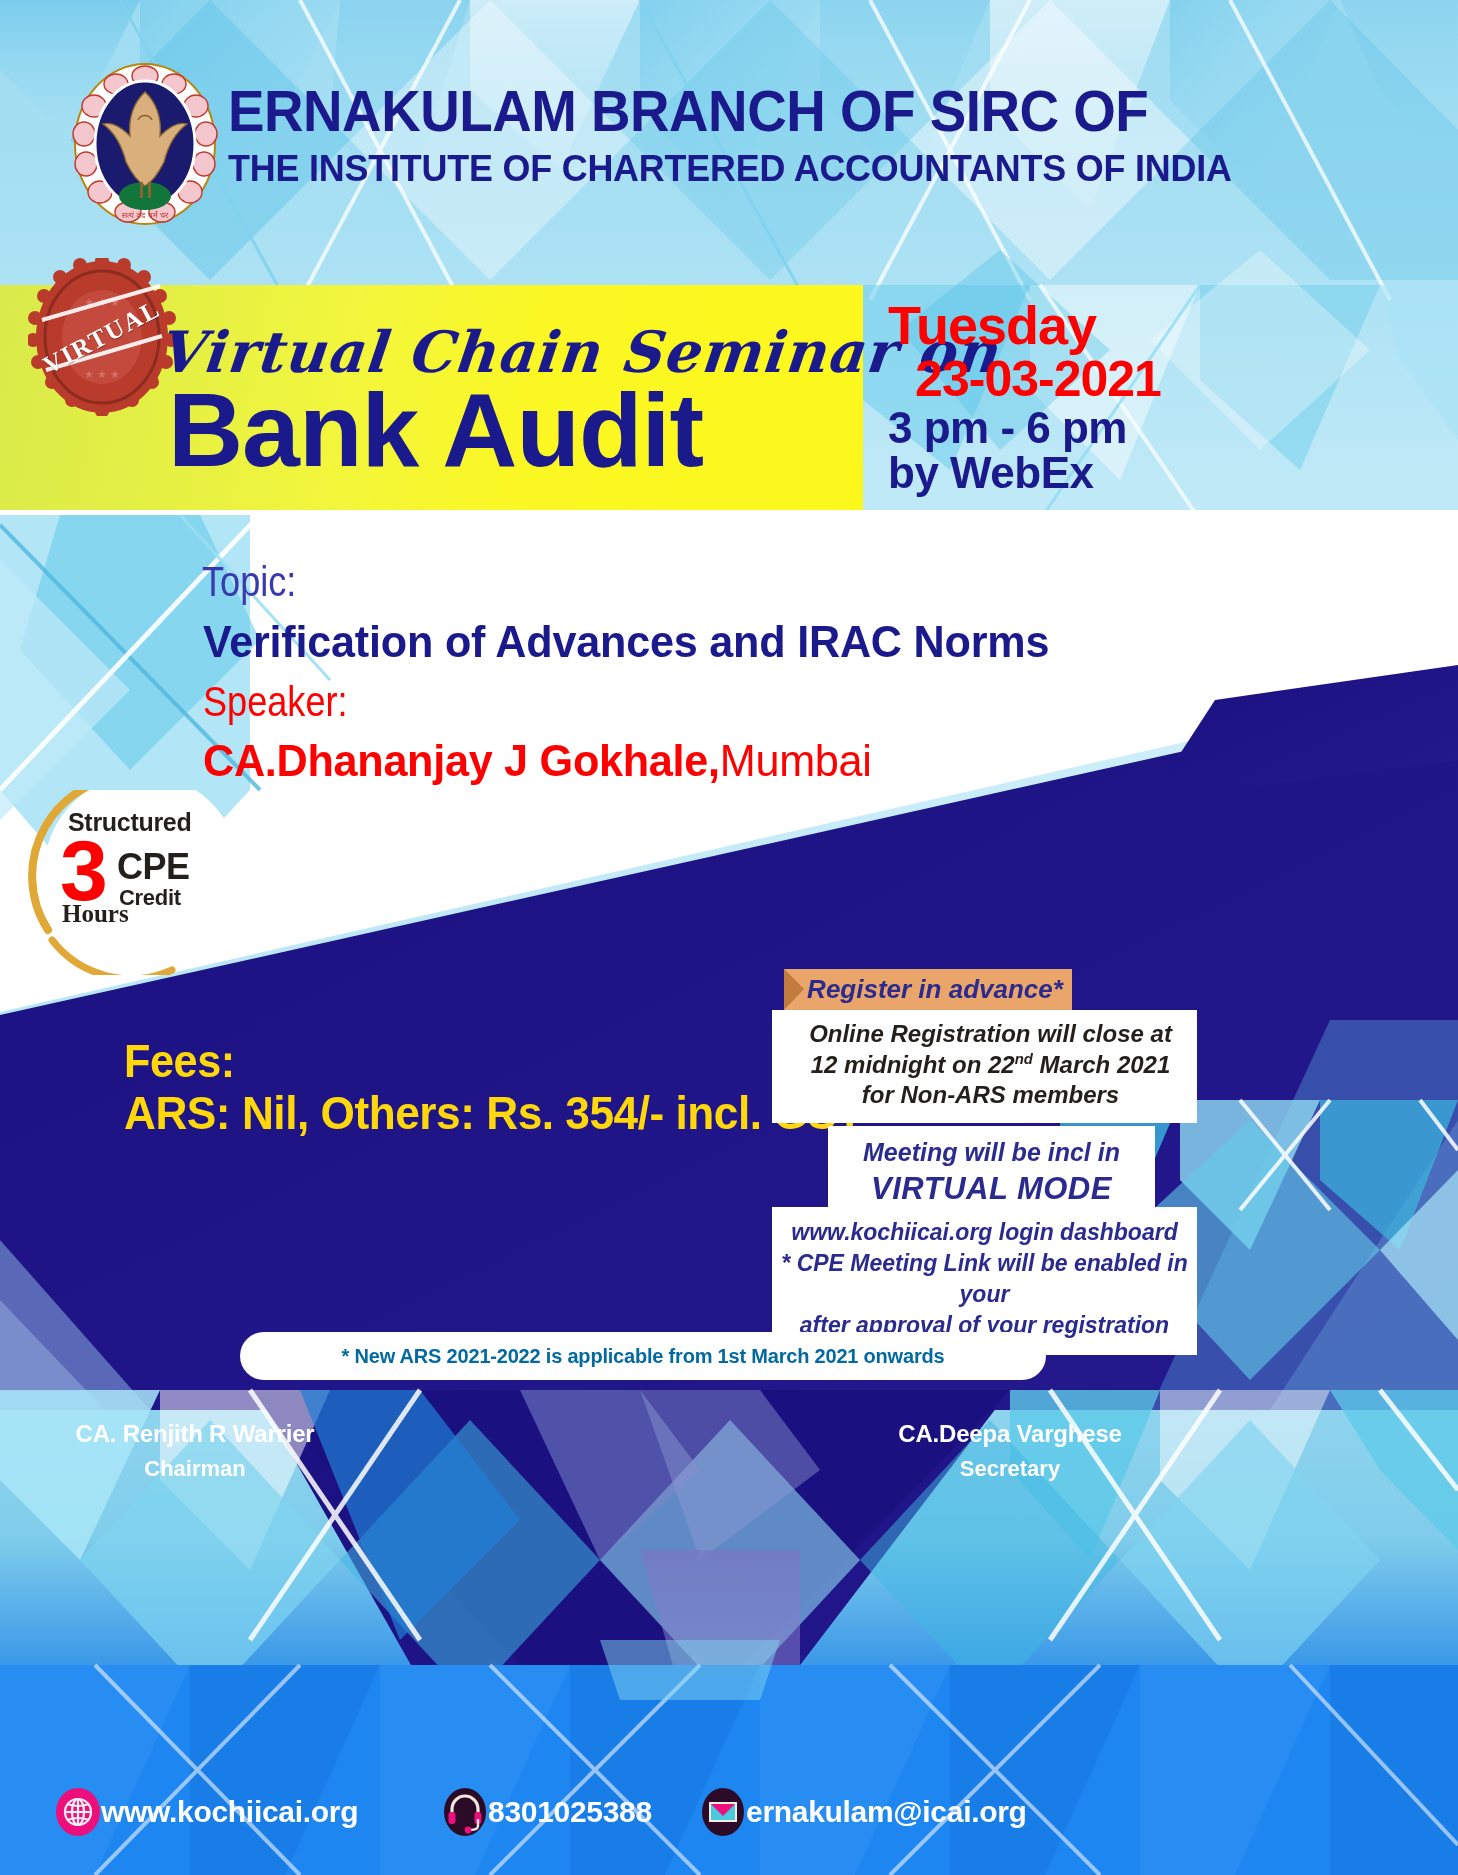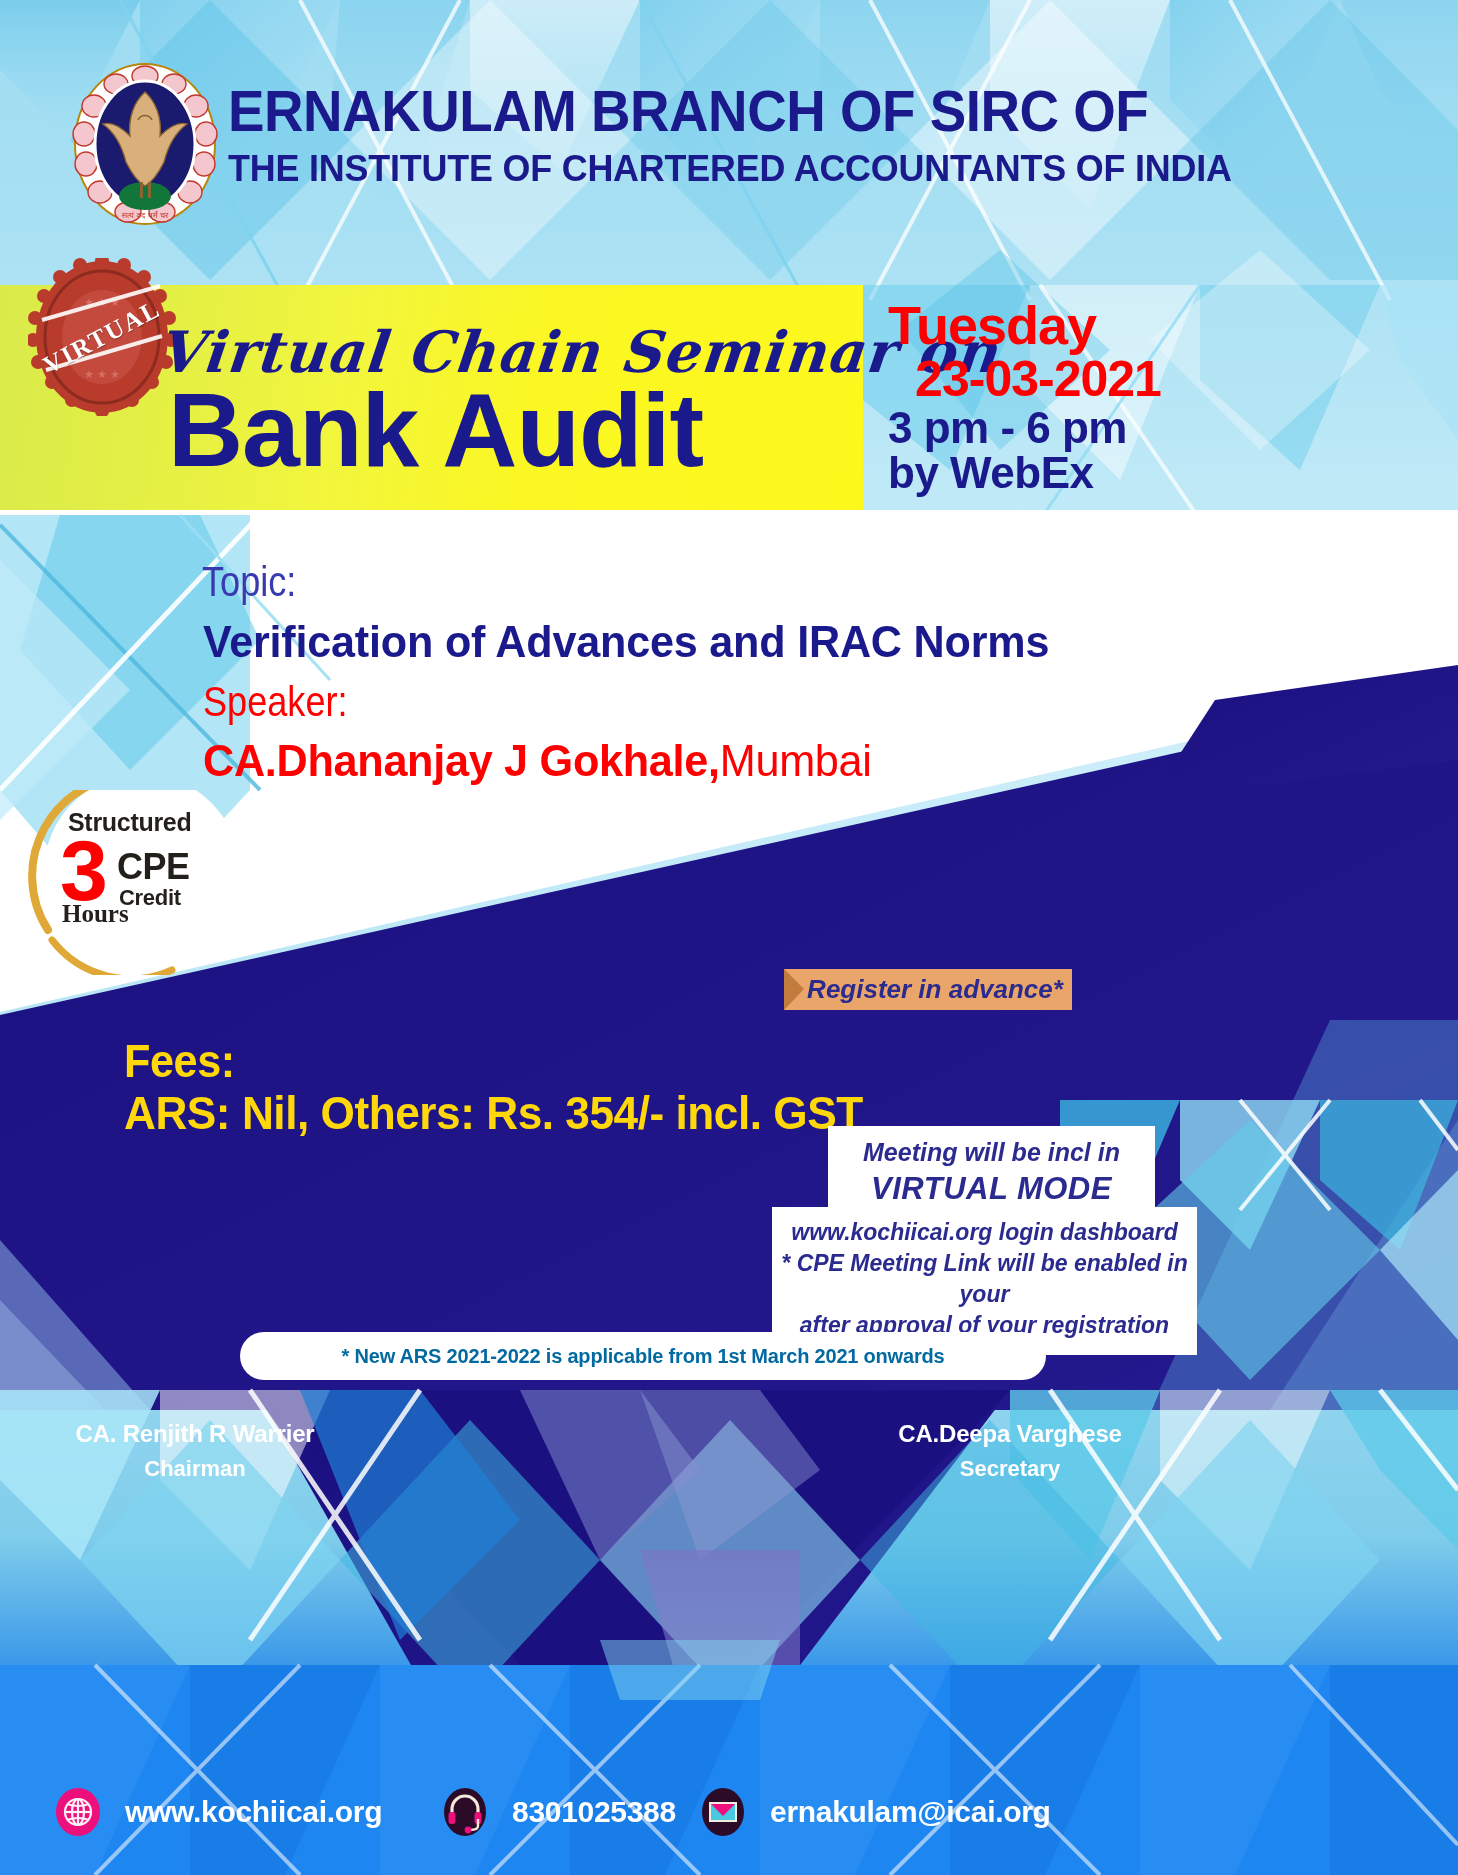--- a/index.html
+++ b/index.html
@@ -209,21 +209,21 @@
   .office-right {
     position: absolute; left: 870px; top: 1416px; width: 280px;
     text-align: center; color: #ffffff; line-height: 1.5;
   }
   .office-name { font-size: 24px; font-weight: bold; letter-spacing: -0.2px; }
   .office-role { font-size: 22px; font-weight: bold; }
 
   .contact-row {
     position: absolute; left: 0; top: 1787px; width: 1458px; height: 70px;
   }
-  .contact { position: absolute; display: flex; align-items: center; gap: 24px; }
+  .contact { position: absolute; display: flex; align-items: center; gap: 0; }
   .contact .ctext { font-size: 30px; font-weight: bold; color: #ffffff; white-space: nowrap; letter-spacing: -0.3px; }
   .c1 { left: 55px; top: 0; }
   .c2 { left: 442px; top: 0; }
   .c3 { left: 700px; top: 0; }
   .cicon { width: 46px; height: 50px; flex: 0 0 46px; }
   sup { font-size: 0.62em; vertical-align: super; }
 </style>
 </head>
 <body>
 
@@ -481,20 +481,25 @@
   <div class="cpe-hours">Hours</div>
 
   <div class="fees-label">Fees:</div>
   <div class="fees-value">ARS: Nil, Others: Rs. 354/- incl. GST</div>
 
   <div class="ribbon">
     <span class="ribbon-text">Register in advance*</span>
   </div>
   <div class="ribbon-fold"></div>
 
+  <div class="note-reg">
+    <div>Online Registration will close at</div>
+    <div><span>12 midnight on 22</span><sup>nd</sup><span> March 2021</span></div>
+    <div>for Non-ARS members</div>
+  </div>
 
   <div class="note-virtual">
     <div>Meeting  will be incl in</div>
     <div class="big">VIRTUAL MODE</div>
   </div>
 
   <div class="note-link">
     <div>www.kochiicai.org login dashboard</div>
     <div>* CPE Meeting Link will be enabled in your</div>
     <div>after approval of your registration</div>

